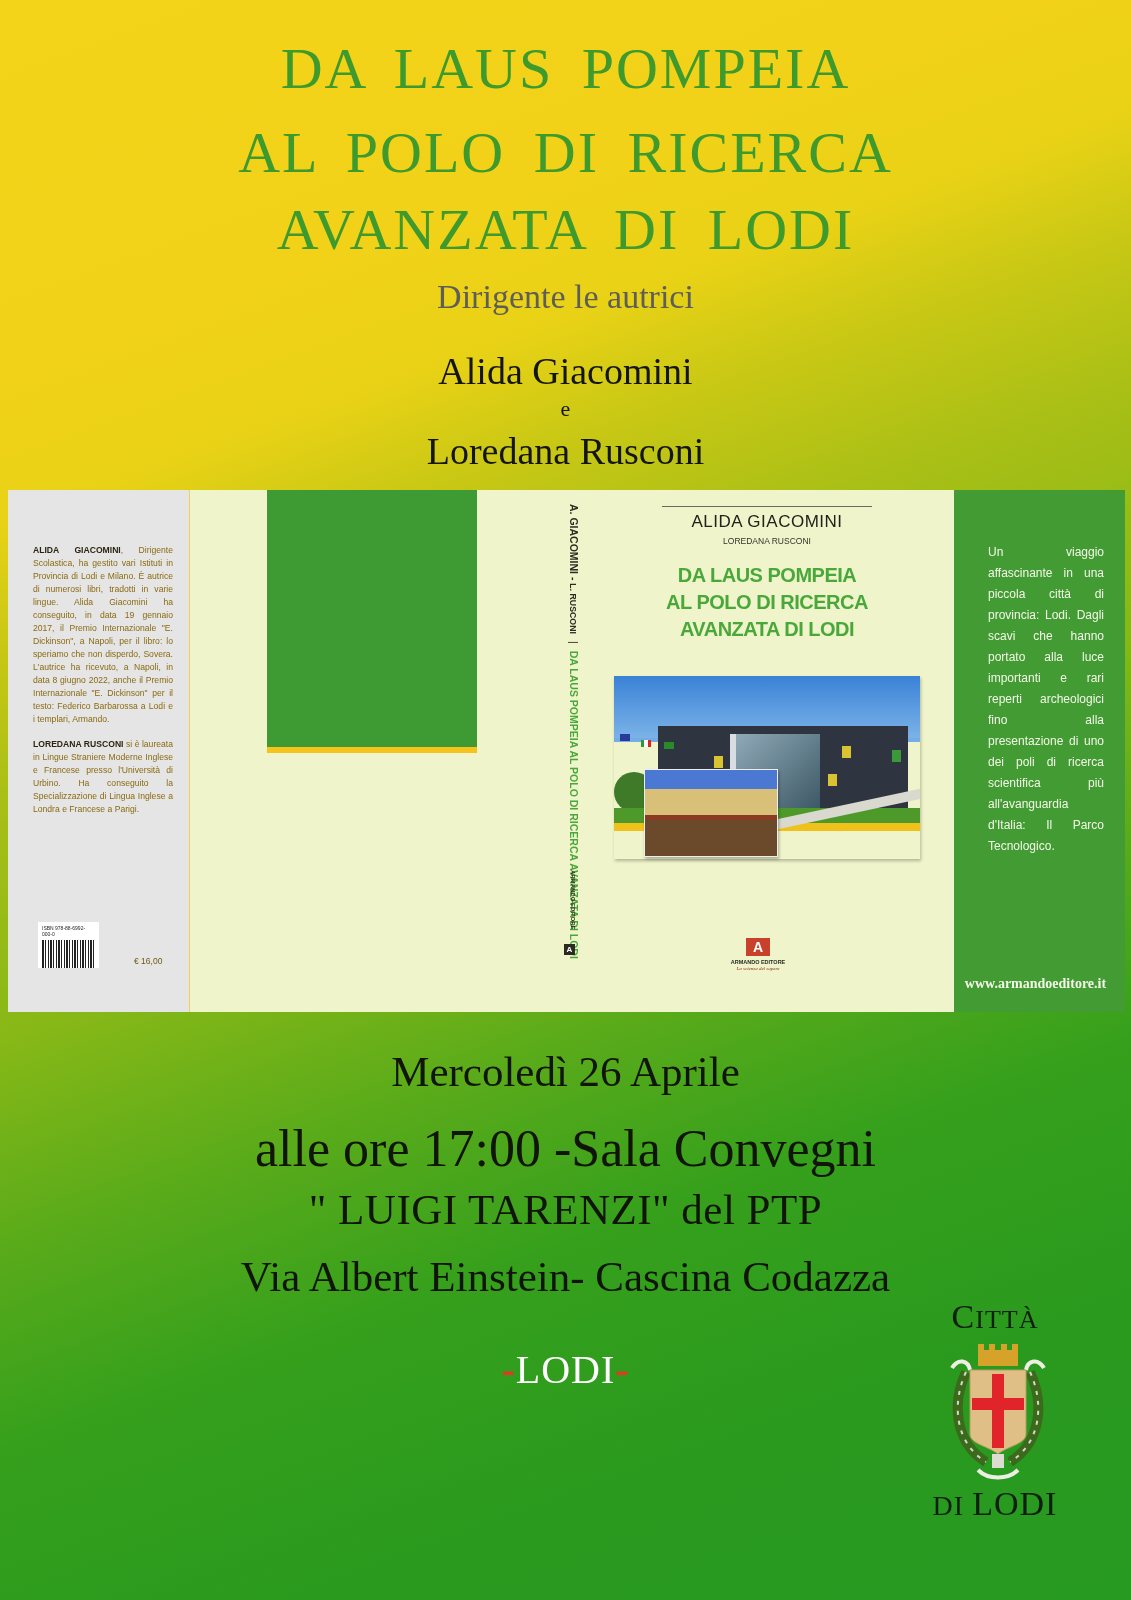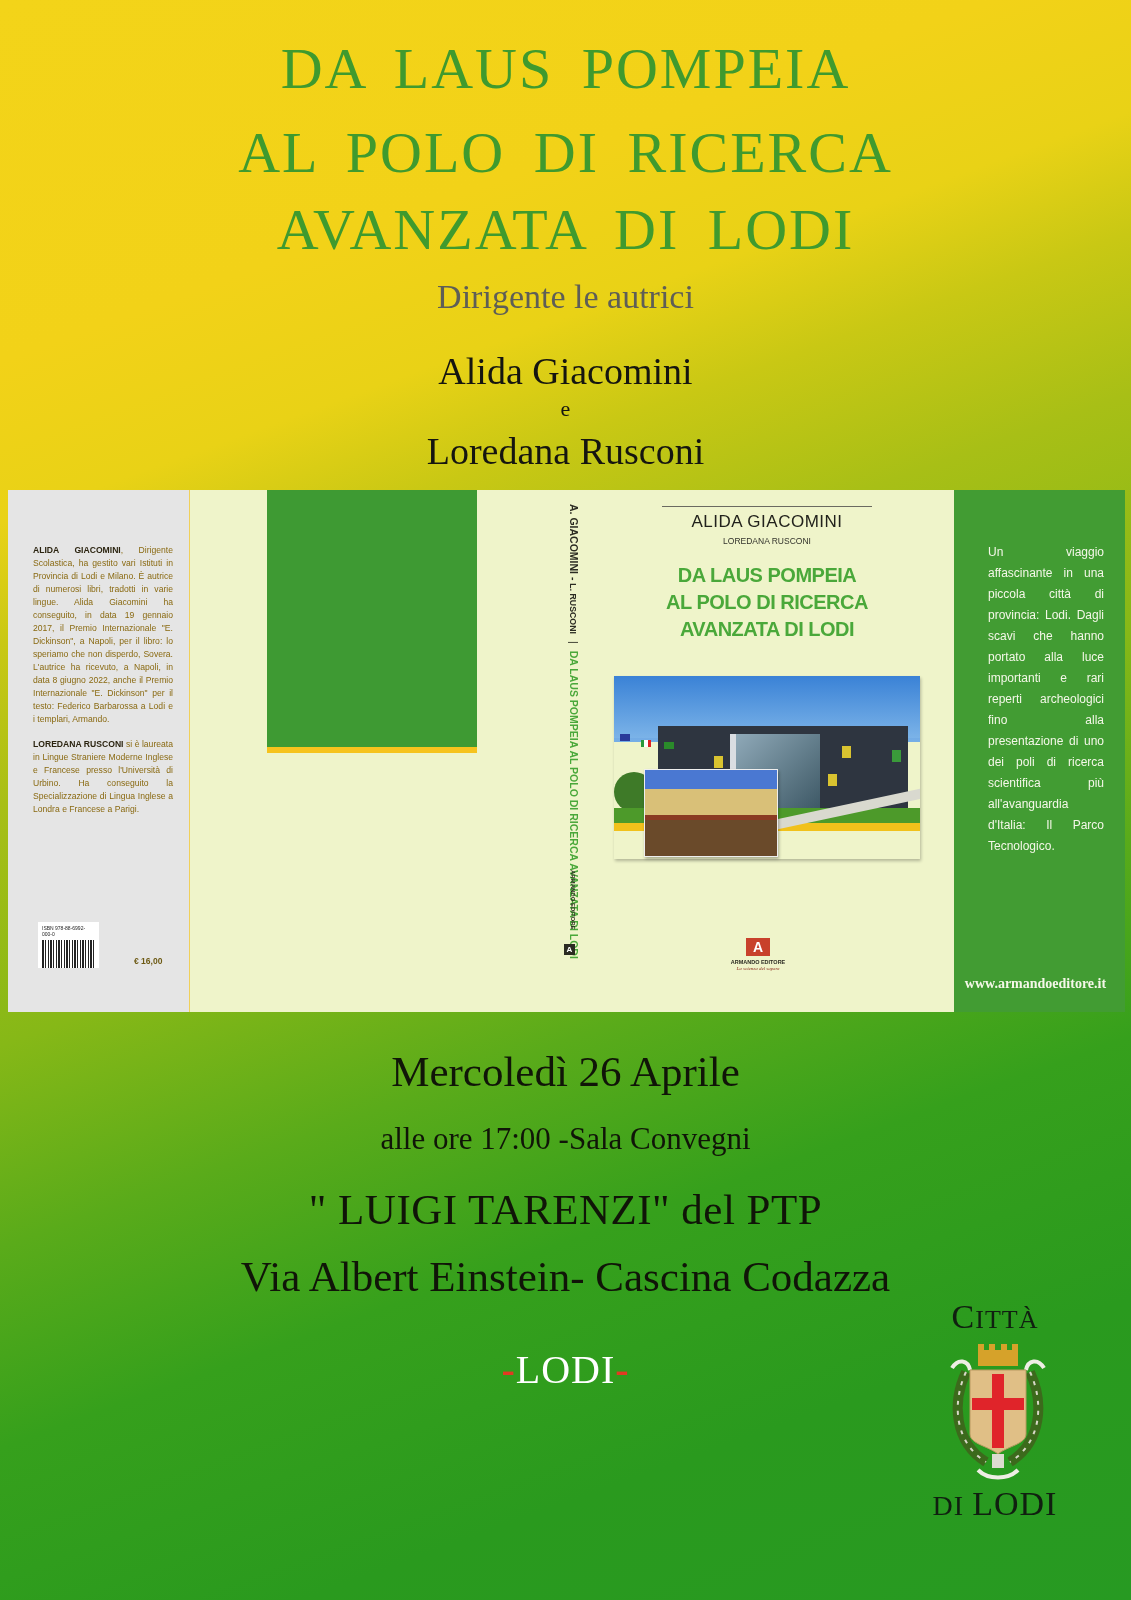--- a/index.html
+++ b/index.html
@@ -38,21 +38,21 @@
   .back-text b { color: #2b2410; }
   .back-text p { margin-bottom: 12px; }
   .barcode-box {
     position: absolute; left: 30px; top: 432px; width: 61px; height: 46px; background: #fff;
     padding: 3px 4px;
   }
   .barcode-bars { width: 100%; height: 28px; margin-top: 3px;
     background: repeating-linear-gradient(90deg, #222 0 2px, #fff 2px 3px, #222 3px 4px, #fff 4px 6px, #222 6px 7px, #fff 7px 8px);
   }
   .barcode-num { font-family: "Liberation Sans", sans-serif; font-size: 5px; color: #222; }
-  .price { position: absolute; left: 126px; top: 466px; font-family: "Liberation Sans", sans-serif; font-size: 8.5px; color: #6d5a14; font-weight: bold; }
+  .price { position: absolute; left: 126px; top: 466px; font-family: "Liberation Sans", sans-serif; font-size: 8.5px; color: #6d5a14; }
 
   .flap { left: 182px; top: 0; width: 356px; height: 522px; background: #eff4ca; }
   .flap-green { position: absolute; left: 77px; top: 0; width: 210px; height: 263px; background: #3e9a33; border-bottom: 6px solid #f6c31d; }
 
   .spine { left: 538px; top: 0; width: 52px; height: 522px; background: #eff4ca; }
   .spine-text {
     position: absolute; left: 34px; top: 14px;
     transform-origin: 0 0; transform: rotate(90deg);
     font-family: "Liberation Sans", sans-serif; font-size: 10.5px; white-space: nowrap; font-weight: bold;
   }
@@ -92,21 +92,21 @@
   .pub-logo { position: absolute; left: 148px; top: 448px; width: 24px; height: 18px; background: #c8412b; color: #fff; font-family: "Liberation Sans", sans-serif; font-weight: bold; font-size: 14px; text-align: center; line-height: 18px; }
   .pub-name { position: absolute; left: 0; top: 469px; width: 320px; text-align: center; font-family: "Liberation Sans", sans-serif; font-weight: bold; font-size: 5.5px; color: #2b2b22; }
   .pub-motto { position: absolute; left: 0; top: 476px; width: 320px; text-align: center; font-family: "Liberation Serif", serif; font-style: italic; font-size: 5px; color: #8a2a1a; }
 
   .backflap { left: 946px; top: 0; width: 171px; height: 522px; background: #429c33; }
   .backflap-text { position: absolute; left: 26px; top: 52px; width: 116px; font-family: "Liberation Sans", sans-serif; font-size: 12px; line-height: 21px; color: #f4f7e8; text-align: justify; margin-left: 8px; }
   .backflap-url { position: absolute; left: 0; top: 486px; width: 163px; text-align: center; font-family: Liberation Serif, serif; font-weight: bold; font-size: 14px; color: #f4f7e8; }
 
   .event { color: #101508; line-height: 1; white-space: nowrap; }
   .event-date { font-size: 43px; top: 1050px; }
-  .event-line2 { font-size: 31px; top: 1123px; }
+  .event-line2 { font-size: 52px; top: 1123px; }
   .event-line3 { font-size: 43px; top: 1188px; letter-spacing: 0.5px; }
   .event-line4 { font-size: 43px; top: 1255px; }
   .lodi { top: 1350px; font-size: 40px; color: #ffffff; line-height: 1; letter-spacing: 1px; }
   .lodi .dash { color: #e23a22; font-weight: bold; }
 
   .crest-wrap { left: 924px; top: 1292px; width: 142px; height: 250px; }
   .crest-top { position: absolute; left: 0; top: 8px; width: 142px; text-align: center; font-size: 34px; color: #102010; line-height: 1; letter-spacing: 1px; }
   .crest-top small { font-size: 26px; }
   .crest-bottom { position: absolute; left: 0; top: 195px; width: 142px; text-align: center; font-size: 34px; color: #102010; line-height: 1; letter-spacing: 1px; }
   .crest-bottom small { font-size: 28px; }

